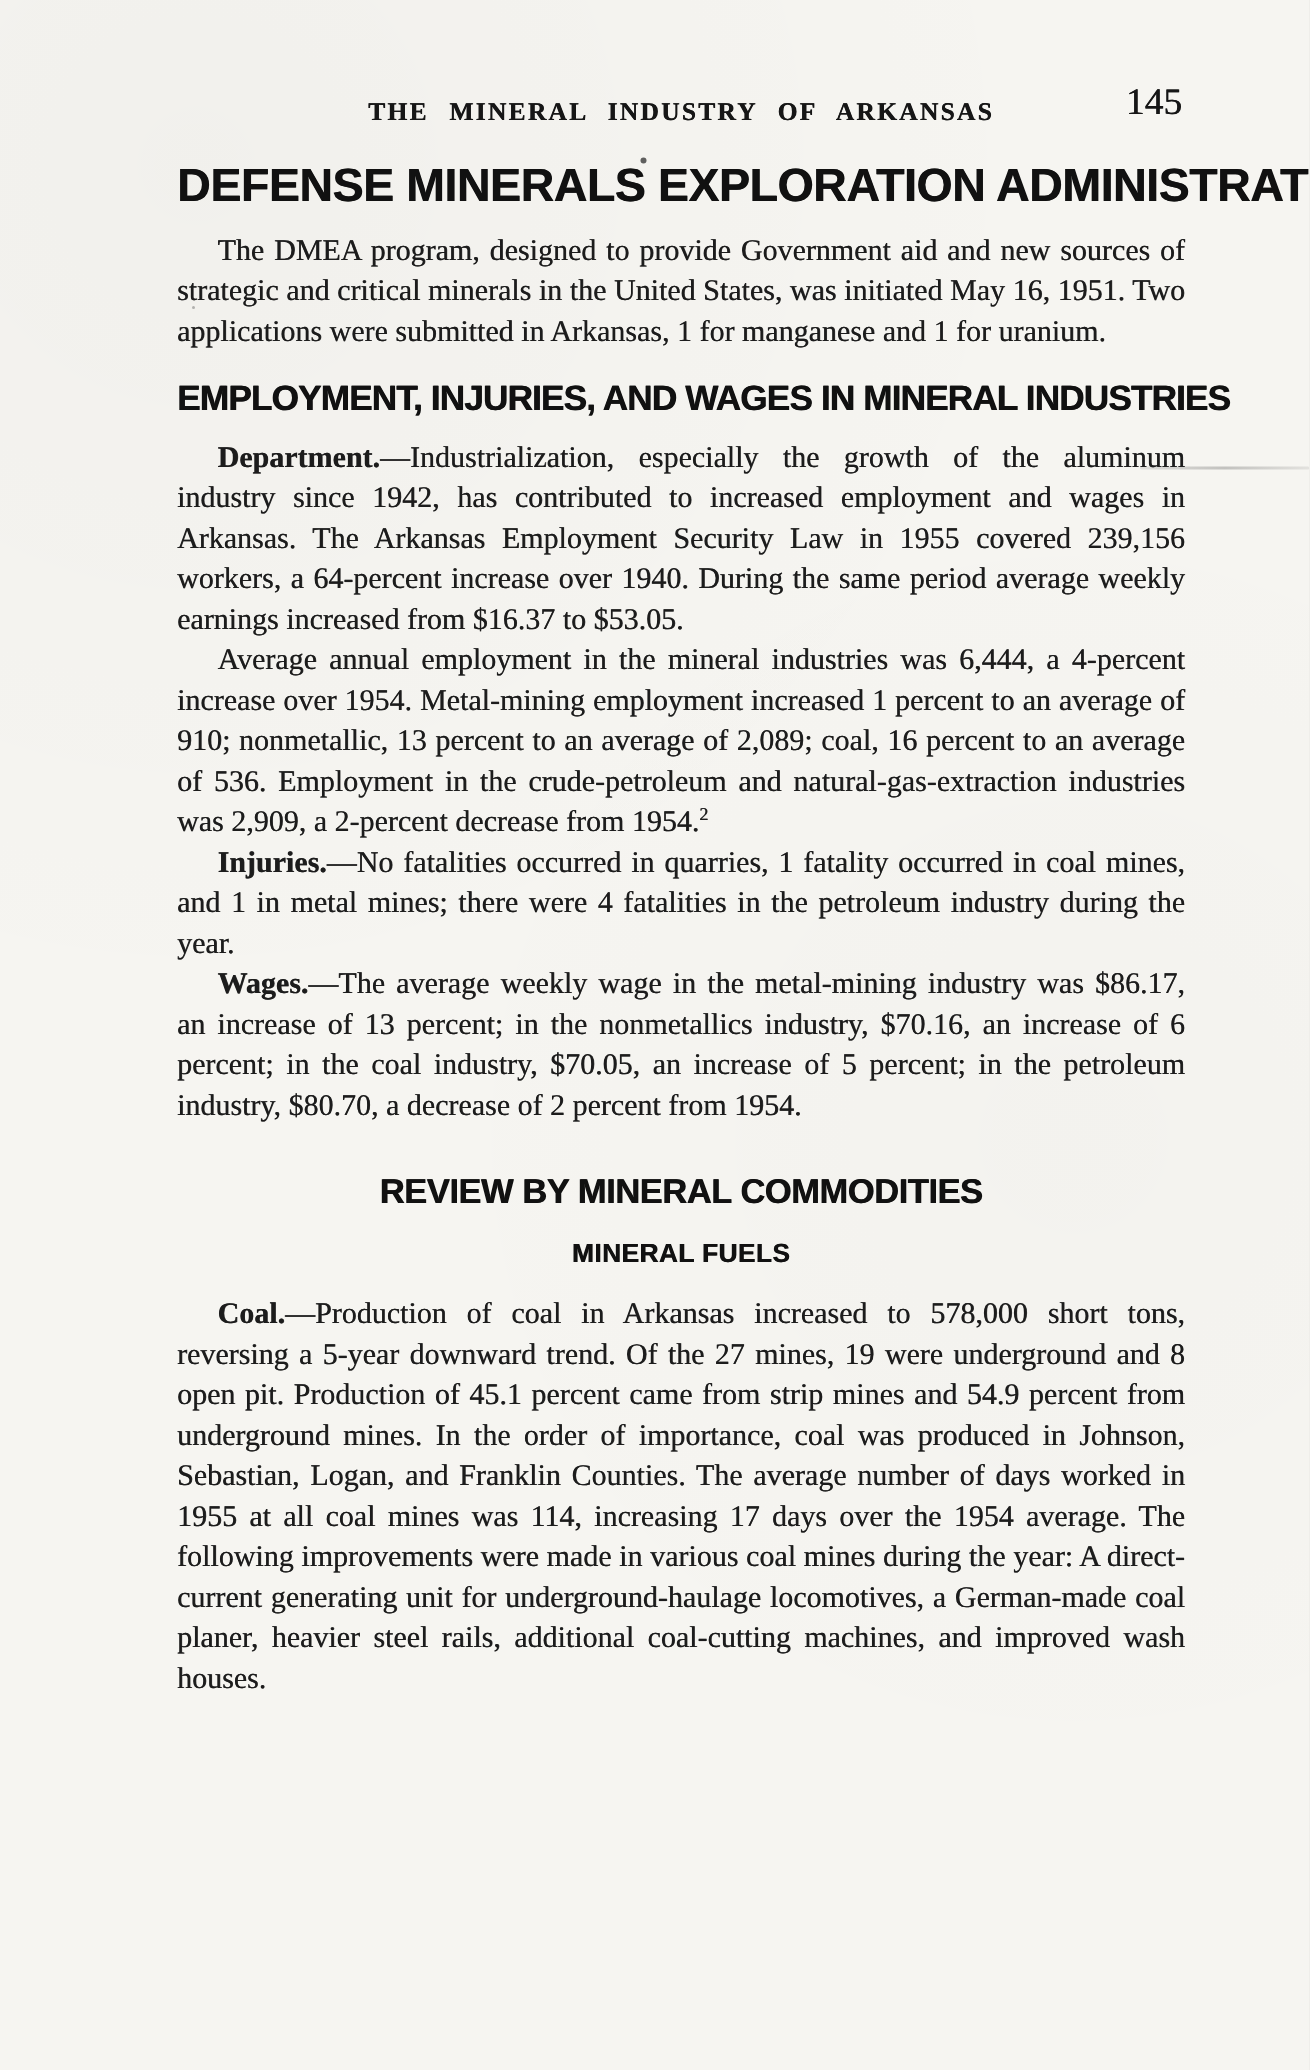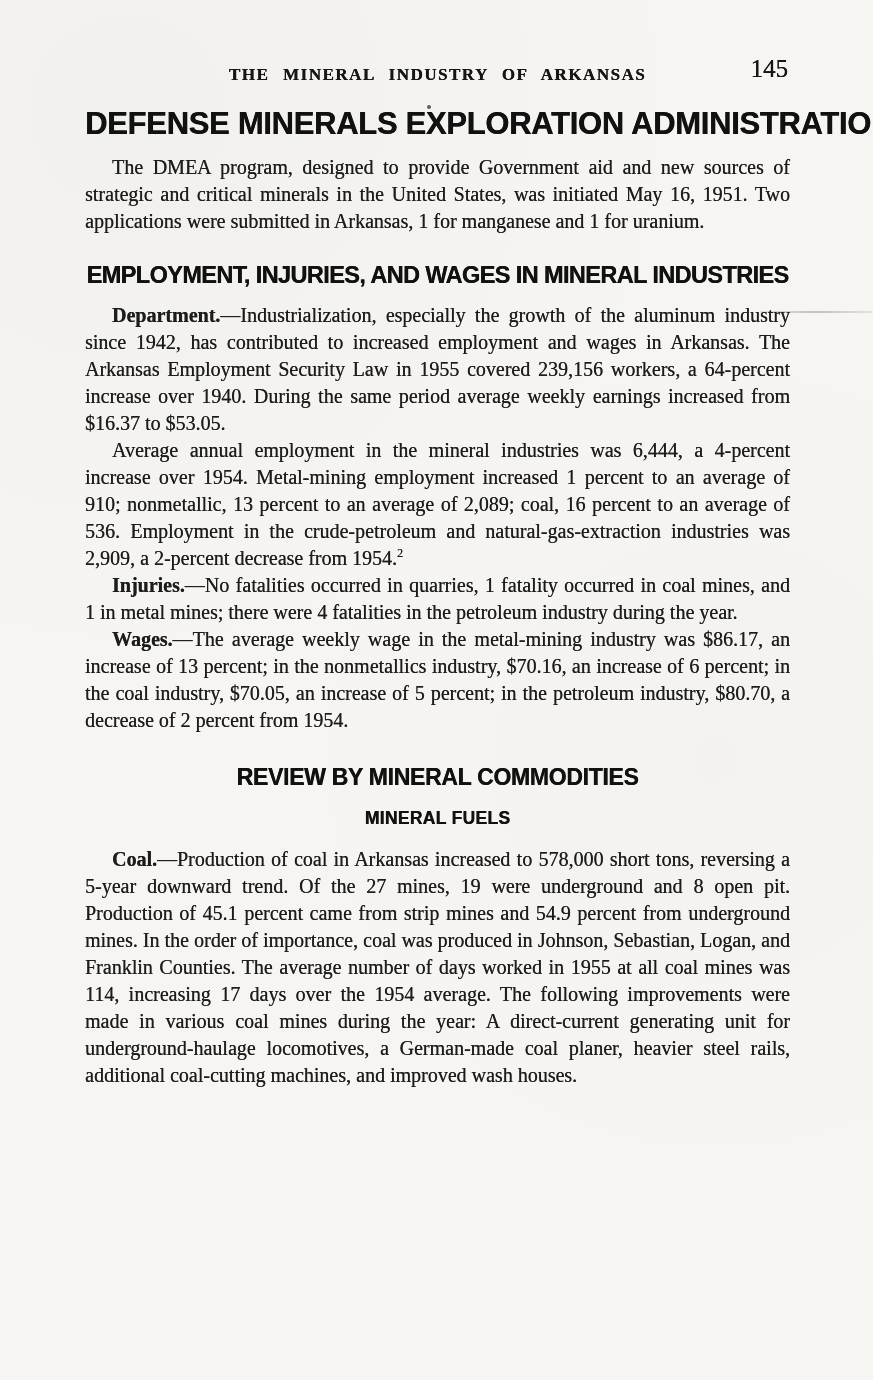--- a/index.html
+++ b/index.html
@@ -2,21 +2,21 @@
 <html><head>
 <meta charset="utf-8">
 <style>
   html, body { margin: 0; padding: 0; background: #e9e8e4; }
   .page {
     position: relative;
     width: 873px;
     height: 1380px;
     margin: 0 auto;
     box-sizing: border-box;
-    padding: 64px 83px 0 85px;
+    padding: 64px 83px 0 118px;
     background:
       radial-gradient(circle at 15% 8%, rgba(0,0,0,0.018), transparent 40%),
       radial-gradient(circle at 82% 55%, rgba(0,0,0,0.012), transparent 45%),
       #f6f5f1;
     color: #1c1c1c;
     font-family: "Liberation Serif", serif;
     overflow: hidden;
   }
 
   
@@ -45,21 +45,21 @@
   
   .heading {
     font-family: "Liberation Sans", sans-serif;
     font-weight: 700;
     color: #111;
     text-align: center;
     white-space: nowrap;
     text-shadow: 0.4px 0 0 currentColor;
   }
   .h-dmea    { font-size: 31px; letter-spacing: -0.3px; margin: 24px 0 16px; line-height: 28px; }
-  .h-employ  { font-size: 23.5px; letter-spacing: -0.6px; margin: 26px 0 13px; line-height: 28px; }
+  .h-employ  { font-size: 23.5px; letter-spacing: -0.6px; margin: 16px 0 13px; line-height: 28px; }
   .h-review  { font-size: 23px;   letter-spacing: -0.3px; margin: 30px 0 9px;  line-height: 27px; }
   .h-fuels   { font-size: 17.5px; letter-spacing: 0.3px;  margin: 17px 0 17px;    line-height: 21px; }
 
   
   .body-para {
     margin: 0;
     font-size: 20px;
     line-height: 27px;
     text-align: justify;
     text-indent: 27px;

